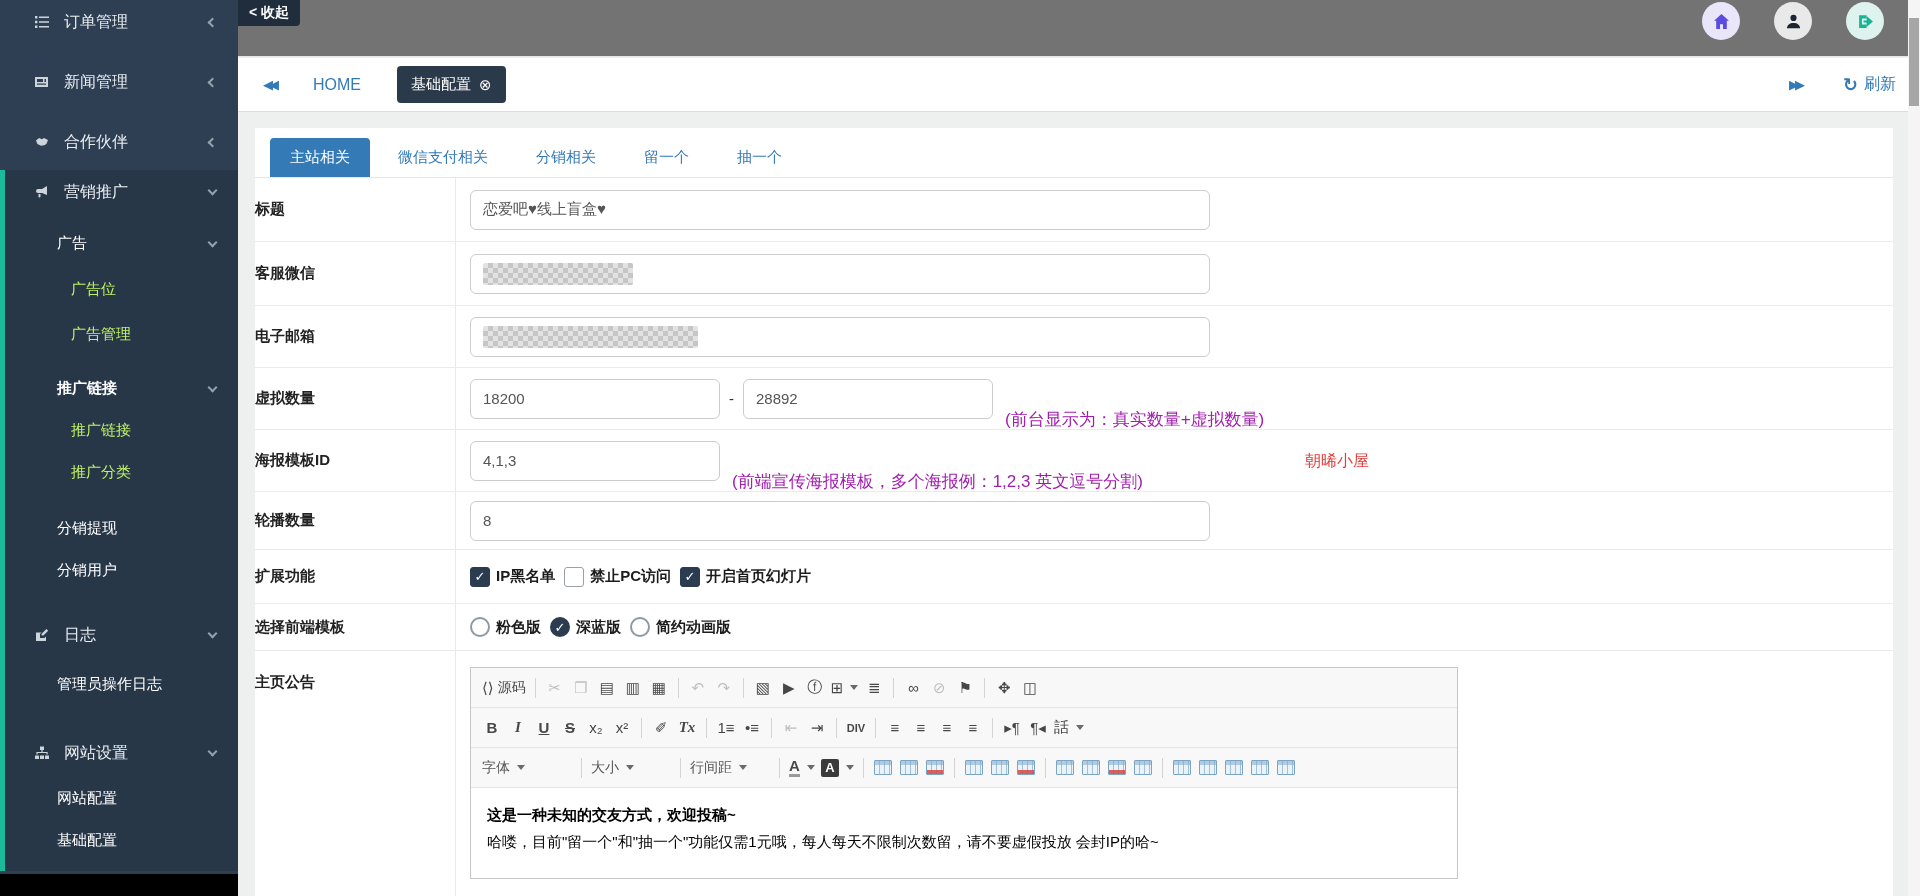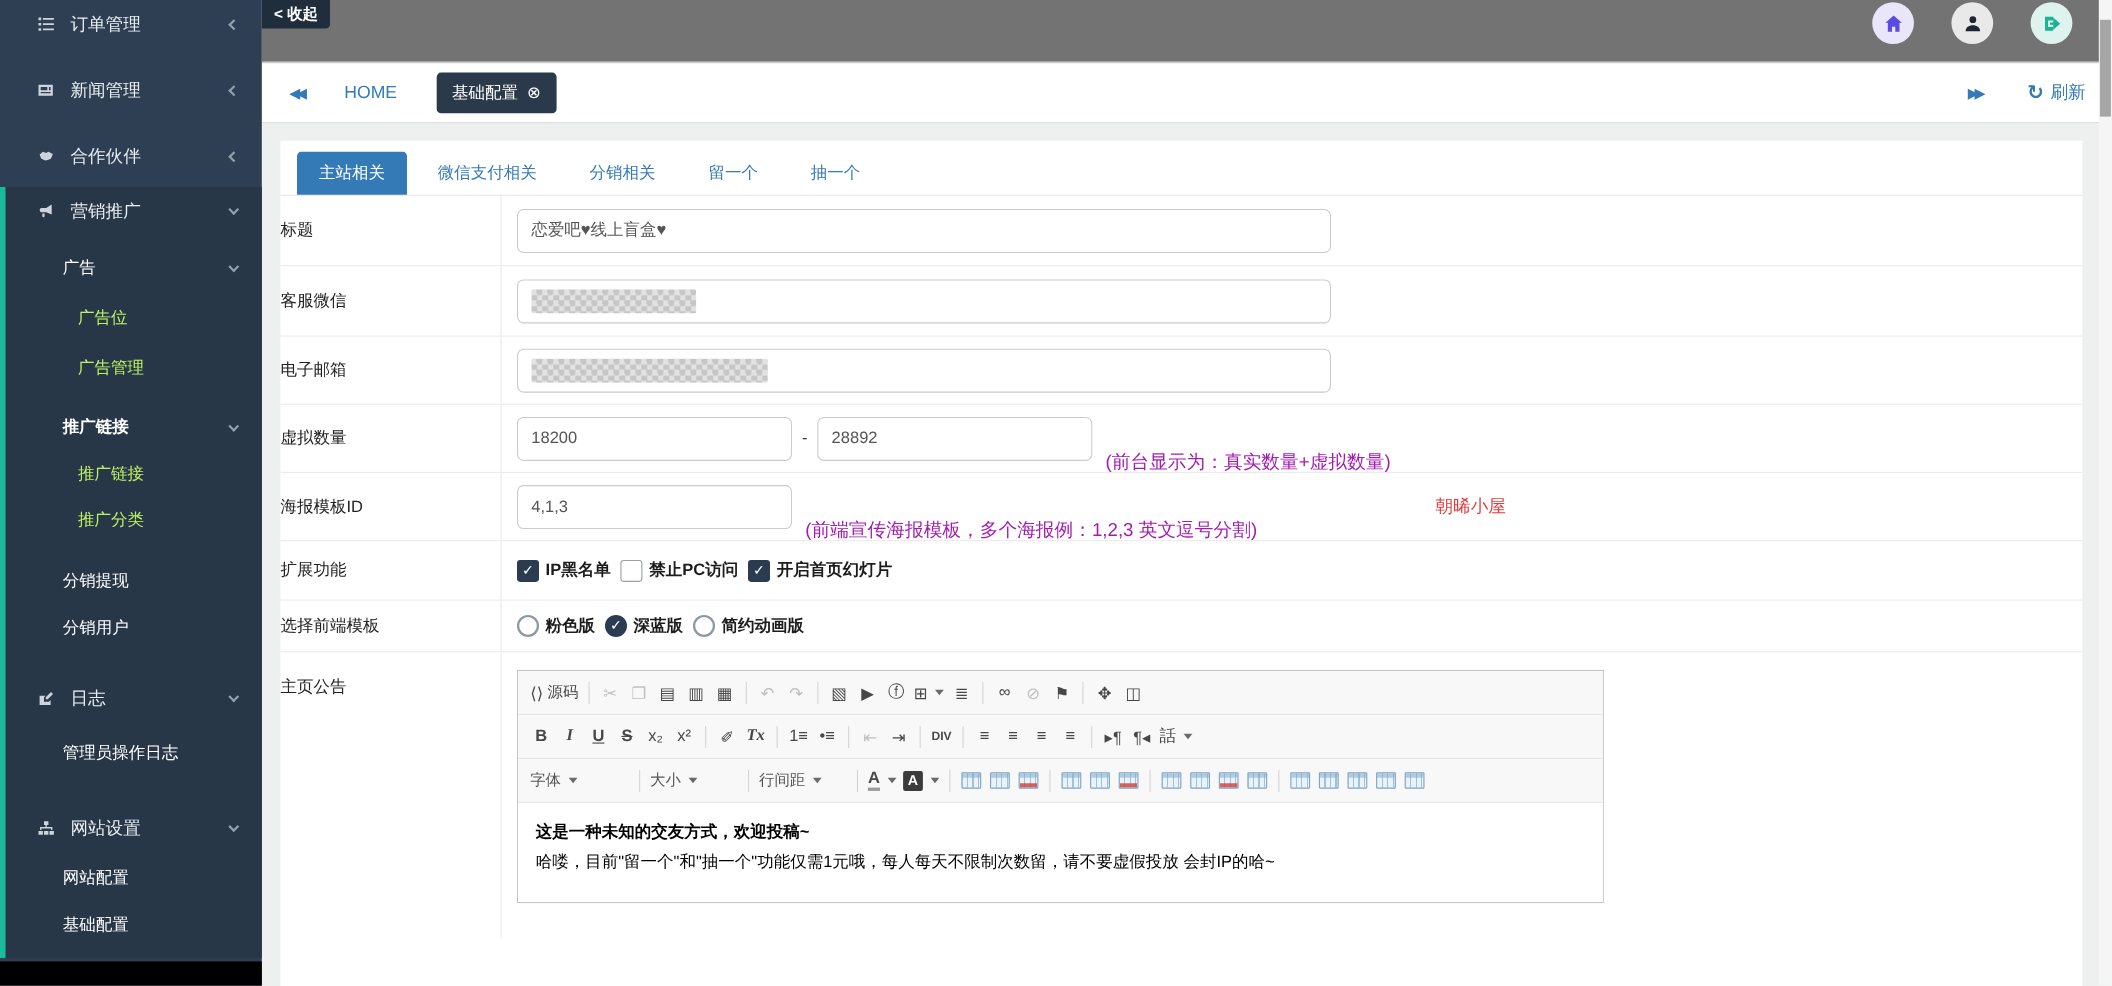--- a/index.html
+++ b/index.html
@@ -52,21 +52,21 @@
   
   .content { position:absolute; left:238px; top:112px; width:1670px; height:784px; background:#eef0f0; }
   .card { position:absolute; left:17px; right:15px; top:16px; bottom:-20px; background:#fff; }
   .tabs { display:flex; align-items:flex-end; padding:8px 0 0 15px; border-bottom:1px solid #e6e6e6; height:50px; }
   .tab { font-size:15px; color:#337ab7; padding:10px 20px; cursor:pointer; }
   .tab.active { background:#337ab7; color:#fff; border-radius:4px 4px 0 0; }
   .tab + .tab { margin-left:8px; }
 
   .frow { display:flex; border-bottom:1px solid #ebebeb; }
   .flabel { width:200px; display:flex; align-items:center; 
-    font-weight:normal; font-size:15px; color:#222; }
+    font-weight:bold; font-size:15px; color:#222; }
   .fctrl { flex:1; border-left:1px solid #e9e9e9; padding:0 14px; display:flex; align-items:center; position:relative; }
   .inp { height:40px; border:1px solid #ccc; border-radius:6px; background:#fff; font-size:15px;
     color:#555; padding:0 12px; font-family:inherit; outline:none; }
   .inp.full { width:740px; }
   .inp.num { width:250px; }
   .dash { margin:0 9px; color:#333; font-size:15px; }
   .hint { margin-left:12px; font-size:17px; color:#a21caf;margin-top:41px; }
   .watermark { position:absolute; left:849px; top:50%; transform:translateY(-50%);
     color:#e03b3b; font-size:16px; }
   .mosaic { height:22px; border-radius:2px;
@@ -304,20 +304,26 @@
 
     <div class="frow" style="height:62px">
       <div class="flabel">海报模板ID</div>
       <div class="fctrl">
         <input class="inp num" value="4,1,3" style="">
         <span class="hint">(前端宣传海报模板，多个海报例：1,2,3 英文逗号分割)</span>
         <span class="watermark">朝晞小屋</span>
       </div>
     </div>
 
+    <div class="frow" style="height:58px">
+      <div class="flabel">轮播数量</div>
+      <div class="fctrl">
+        <input class="inp full" value="8" style="">
+      </div>
+    </div>
 
     <div class="frow" style="height:54px">
       <div class="flabel">扩展功能</div>
       <div class="fctrl">
         <span class="chk">
           <span class="box checked"></span>
           <span>IP黑名单</span>
         </span>
         <span class="chk">
           <span class="box"></span>

